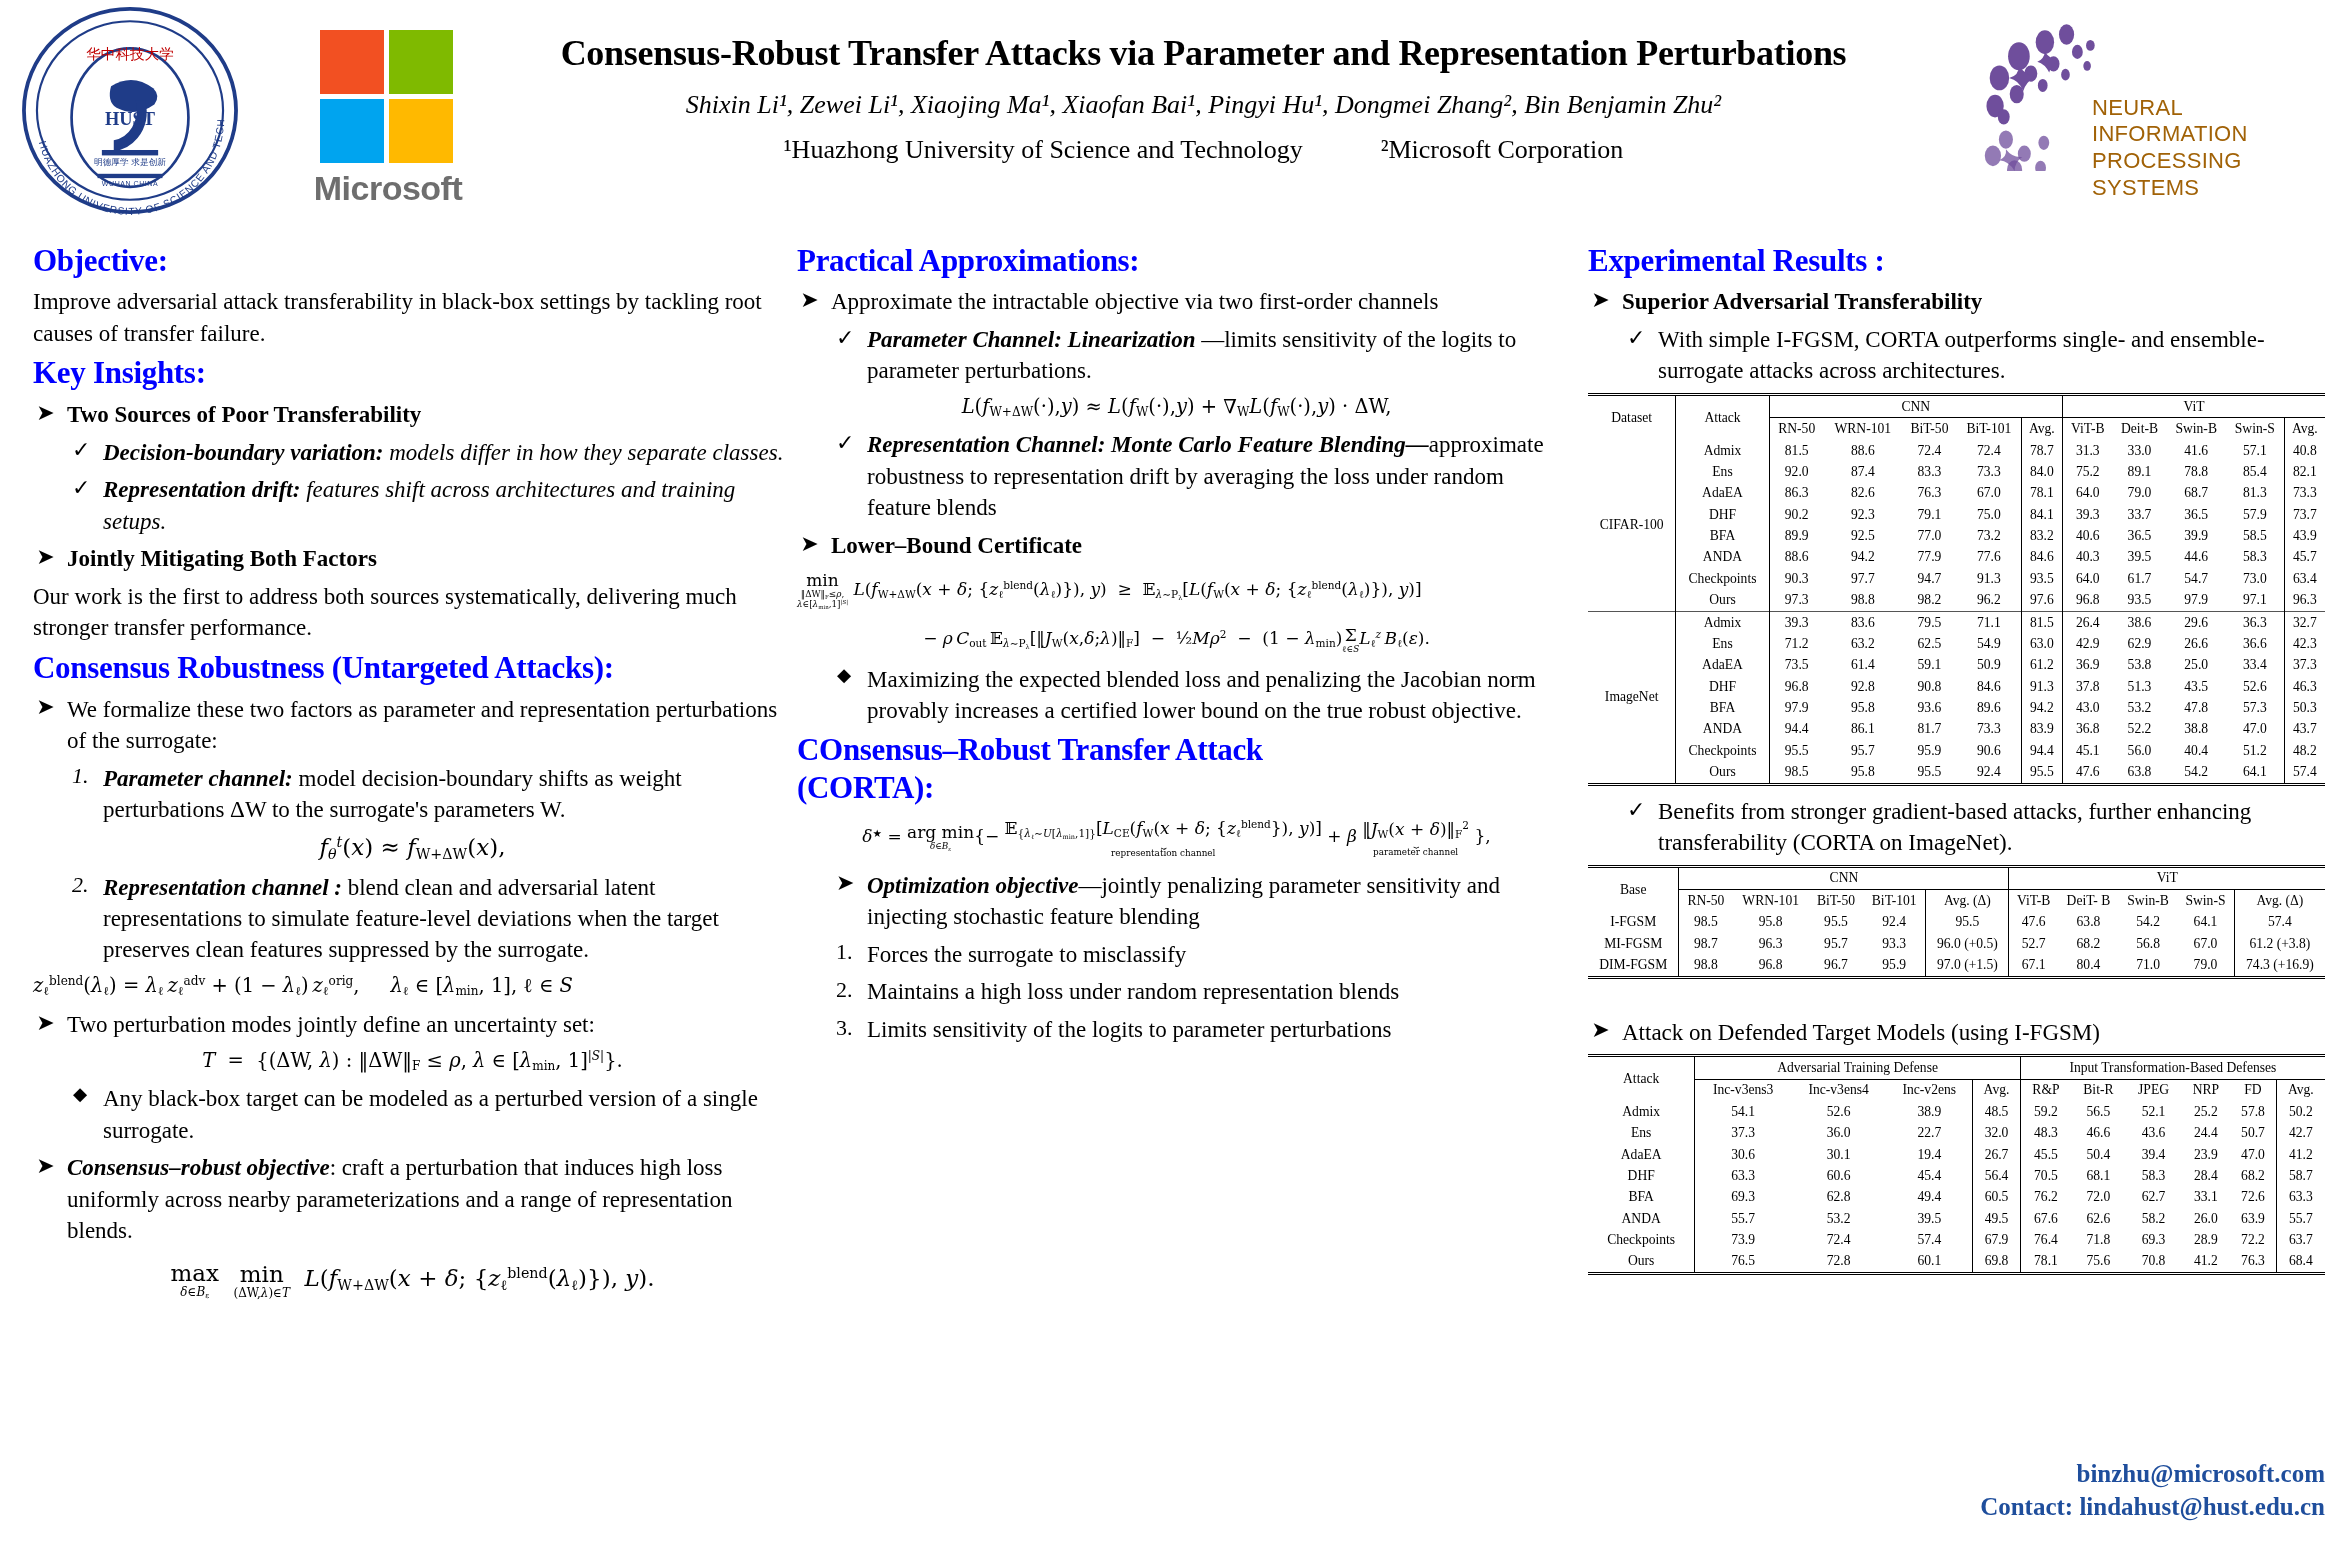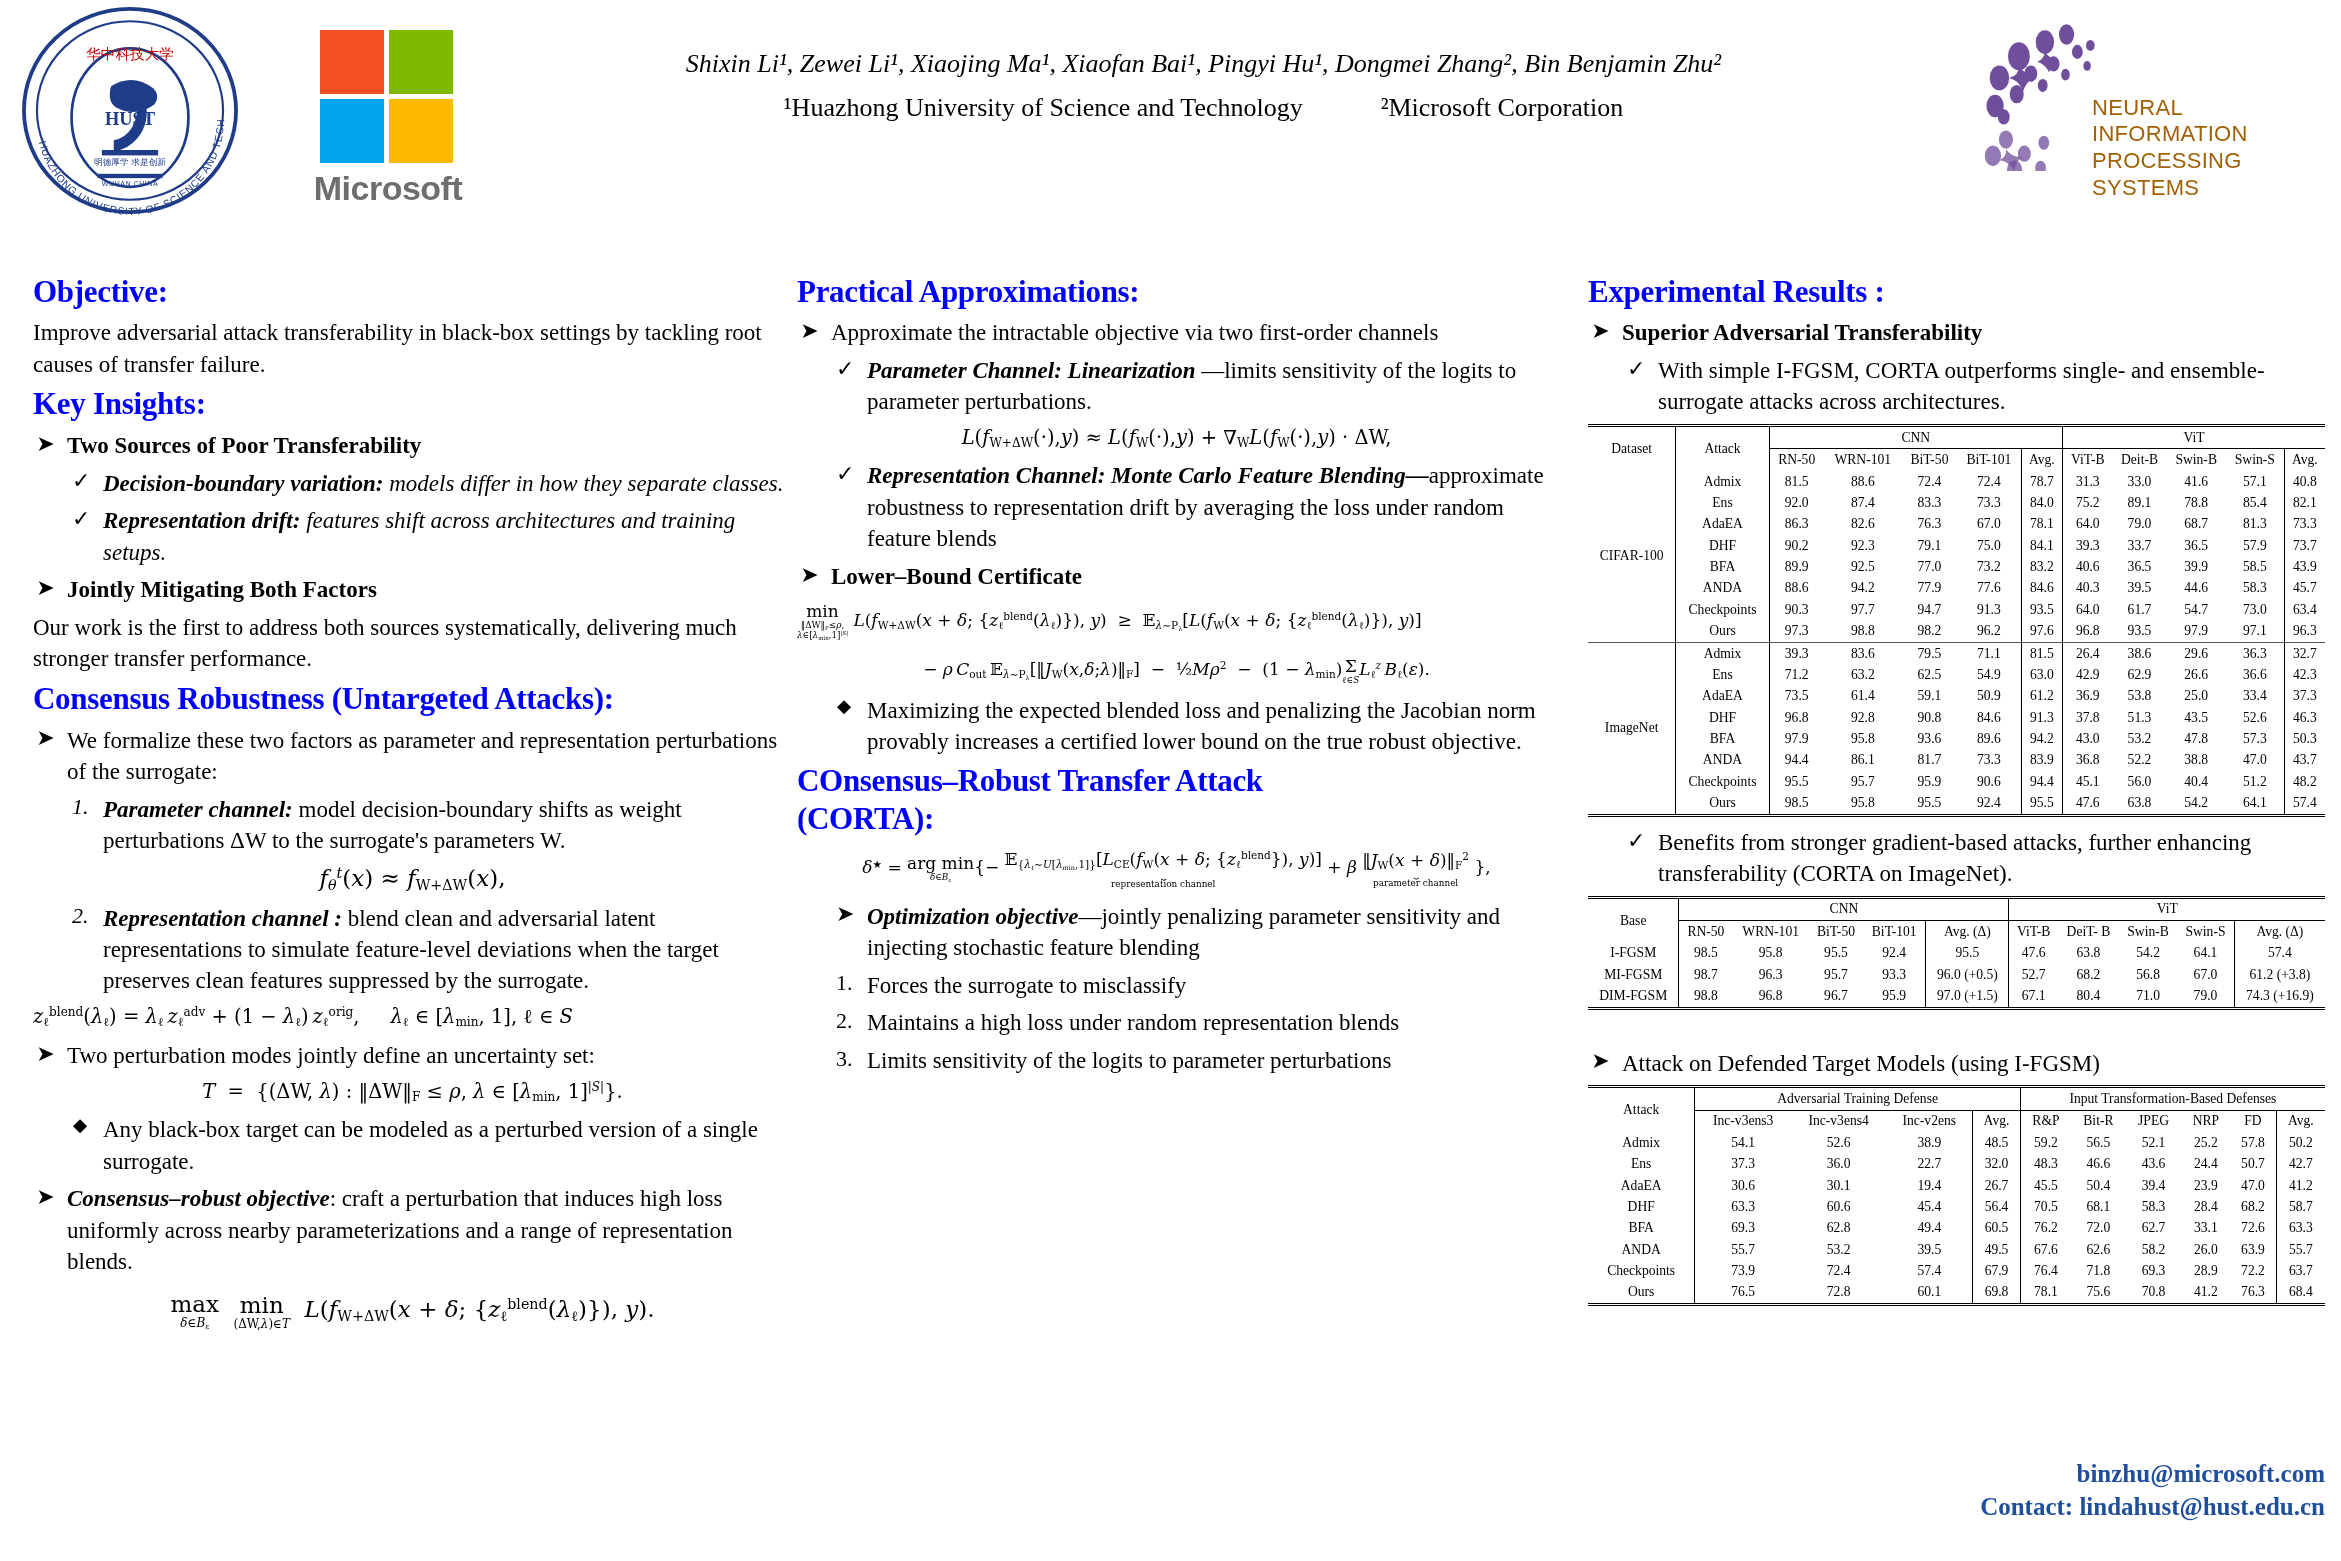--- a/index.html
+++ b/index.html
@@ -21,21 +21,21 @@
   .title-block{position:absolute;left:477px;top:33px;width:1453px;text-align:center;}
   .p-title{font-size:36px;font-weight:bold;line-height:1.15;letter-spacing:-0.3px;}
   .p-authors{font-size:26px;font-style:italic;margin-top:15px;line-height:1.2;}
   .p-affil{font-size:26px;margin-top:14px;}
   .p-affil .gap{display:inline-block;width:65px;}
 
   .neurips{position:absolute;left:1984px;top:13.6px;width:347px;height:157px;}
   .neurips-txt{position:absolute;left:108px;top:81px;font-family:"Liberation Sans",sans-serif;font-size:22px;line-height:1.22;color:#a16207;letter-spacing:0.3px;}
 
   
-  .col{position:absolute;top:244px;margin-top:31px;}
+  .col{position:absolute;top:244px;}
   .col-left{left:33px;width:759px;}
   .col-mid{left:797px;width:759px;}
   .col-right{left:1588px;width:737px;}
 
   h2.sec{color:#0000FF;font-size:31px;font-weight:bold;margin:0 0 7.6px 0;line-height:1.12;letter-spacing:-0.3px;}
   h2.sec.tight{margin-top:5.4px;}
   p.body{font-size:23px;line-height:1.36;margin:0 0 7.6px 0;}
   .ind{margin-left:31px;}
 
   ul.bl{list-style:none;margin:0 0 4.3px 0;padding:0;}
@@ -112,20 +112,21 @@
       <div class="ms-squares">
         <div class="ms-sq r"></div>
         <div class="ms-sq g"></div>
         <div class="ms-sq b"></div>
         <div class="ms-sq y"></div>
       </div>
       <div class="ms-word">Microsoft</div>
     </div>
 
     <div class="title-block">
+      <div class="p-title">Consensus-Robust Transfer Attacks via Parameter and Representation Perturbations</div>
       <div class="p-authors">Shixin Li¹, Zewei Li¹, Xiaojing Ma¹, Xiaofan Bai¹, Pingyi Hu¹, Dongmei Zhang², Bin Benjamin Zhu²</div>
       <div class="p-affil">
         <span>¹Huazhong University of Science and Technology</span>
         <span class="gap"></span>
         <span>²Microsoft Corporation</span>
       </div>
     </div>
 
     <div class="neurips">
       <svg viewBox="0 0 640 290" width="347" height="157">

